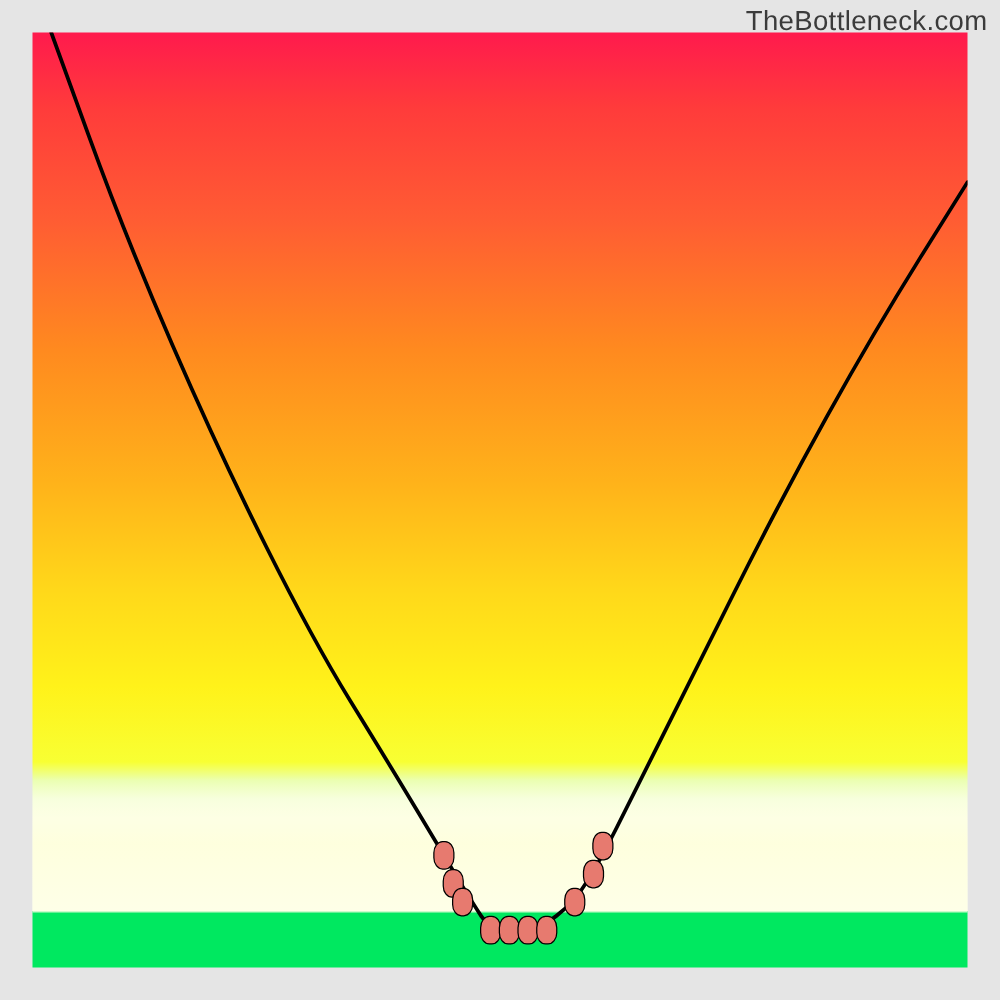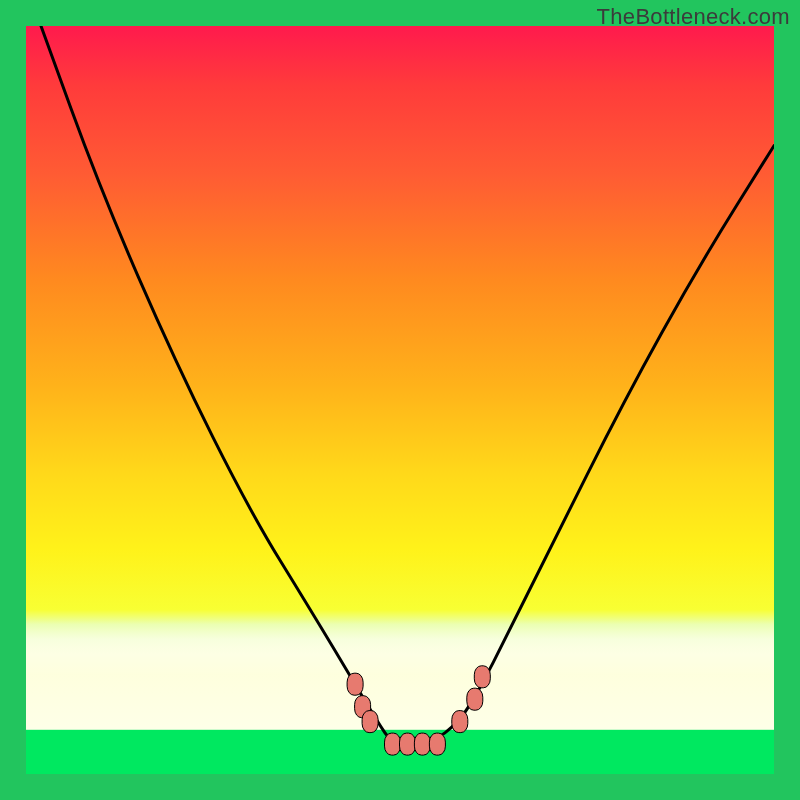--- a/index.html
+++ b/index.html
@@ -8,21 +8,21 @@
     width: 800px;
     height: 800px;
     background: #000;
     overflow: hidden;
     font-family: Arial, Helvetica, sans-serif;
   }
   .frame {
     position: absolute;
     left: 0; top: 0;
     width: 800px; height: 800px;
-    background: #22c55e;
+    background: #e5e5e5;
   }
   .plot {
     position: absolute;
     left: 26px;
     top: 26px;
     width: 748px;
     height: 748px;
     
     background: linear-gradient(
       to bottom,

